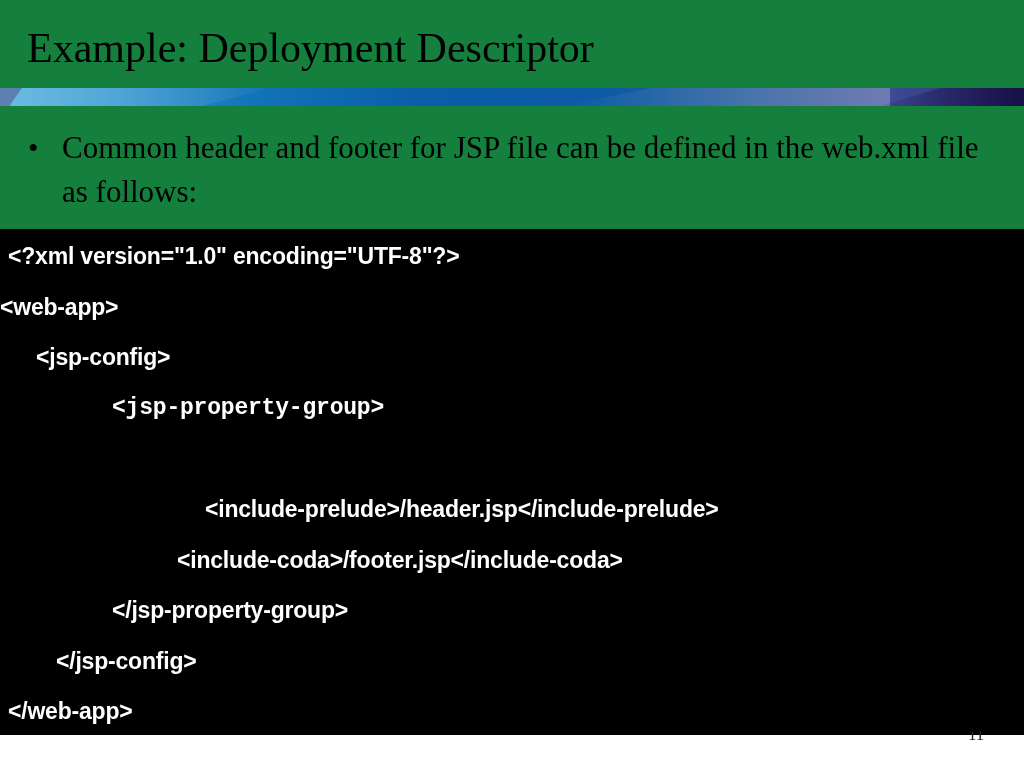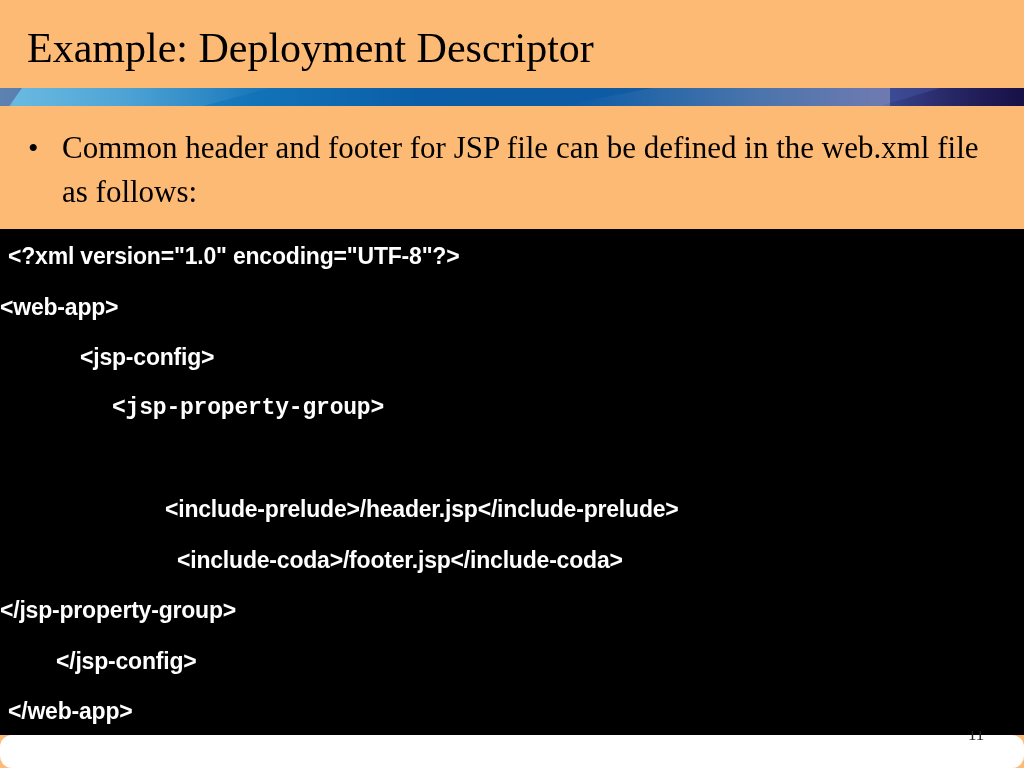--- a/index.html
+++ b/index.html
@@ -12,21 +12,21 @@
     height: 768px;
     overflow: hidden;
     font-family: "Liberation Serif", "DejaVu Serif", serif;
     position: relative;
   }
 
   
   .slide {
     position: absolute;
     inset: 0;
-    background: #fdba74;
+    background: #15803d;
   }
 
   
   .title-area {
     position: absolute;
     left: 0;
     top: 0;
     width: 1024px;
     height: 88px;
   }
@@ -155,21 +155,20 @@
   }
 
   
   .footer-area {
     position: absolute;
     left: 0;
     top: 735px;
     width: 1024px;
     height: 33px;
     background: #ffffff;
-    border-radius: 12px;
   }
   .page-number {
     position: absolute;
     left: 968px;
     top: -10px;
     font-family: "Liberation Serif", "DejaVu Serif", serif;
     font-size: 17px;
     color: #222222;
   }
   .page-number-mask {
@@ -200,25 +199,25 @@
   <div class="body-area">
     <div class="bullet-row">
       <span class="bullet-dot">•</span>
       <span class="bullet-text">Common header and footer for JSP file can be defined in the web.xml file as follows:</span>
     </div>
   </div>
 
   <div class="code-block" id="code-block">
       <div class="code-line" style="top: 14px; padding-left: 8px;">&lt;?xml version="1.0" encoding="UTF-8"?&gt;</div>
       <div class="code-line" style="top: 64.6px; padding-left: 0;">&lt;web-app&gt;</div>
-      <div class="code-line" style="top: 115.2px; padding-left: 36px; margin-left: 44px;">&lt;jsp-config&gt;</div>
+      <div class="code-line" style="top: 115.2px; padding-left: 36px;">&lt;jsp-config&gt;</div>
       <div class="code-line" style="top: 165.8px; padding-left: 112px; font-family: Liberation Mono, monospace;">&lt;jsp-property-group&gt;</div>
-      <div class="code-line" style="top: 267px; padding-left: 165px;">&lt;include-prelude&gt;/header.jsp&lt;/include-prelude&gt;</div>
+      <div class="code-line" style="top: 267px; padding-left: 165px; margin-left: 40px;">&lt;include-prelude&gt;/header.jsp&lt;/include-prelude&gt;</div>
       <div class="code-line" style="top: 317.6px; padding-left: 165px; margin-left: 12px;">&lt;include-coda&gt;/footer.jsp&lt;/include-coda&gt;</div>
-      <div class="code-line" style="top: 368.2px; ">&lt;/jsp-property-group&gt;</div>
+      <div class="code-line" style="top: 368.2px; padding-left: 112px;">&lt;/jsp-property-group&gt;</div>
       <div class="code-line" style="top: 418.8px; padding-left: 56px;">&lt;/jsp-config&gt;</div>
       <div class="code-line" style="top: 469.4px; padding-left: 8px;">&lt;/web-app&gt;</div>
     </div>
 
   <div class="footer-area">
     <div class="page-number">11</div>
     <div class="page-number-mask"></div>
   </div>
 
 </div>

